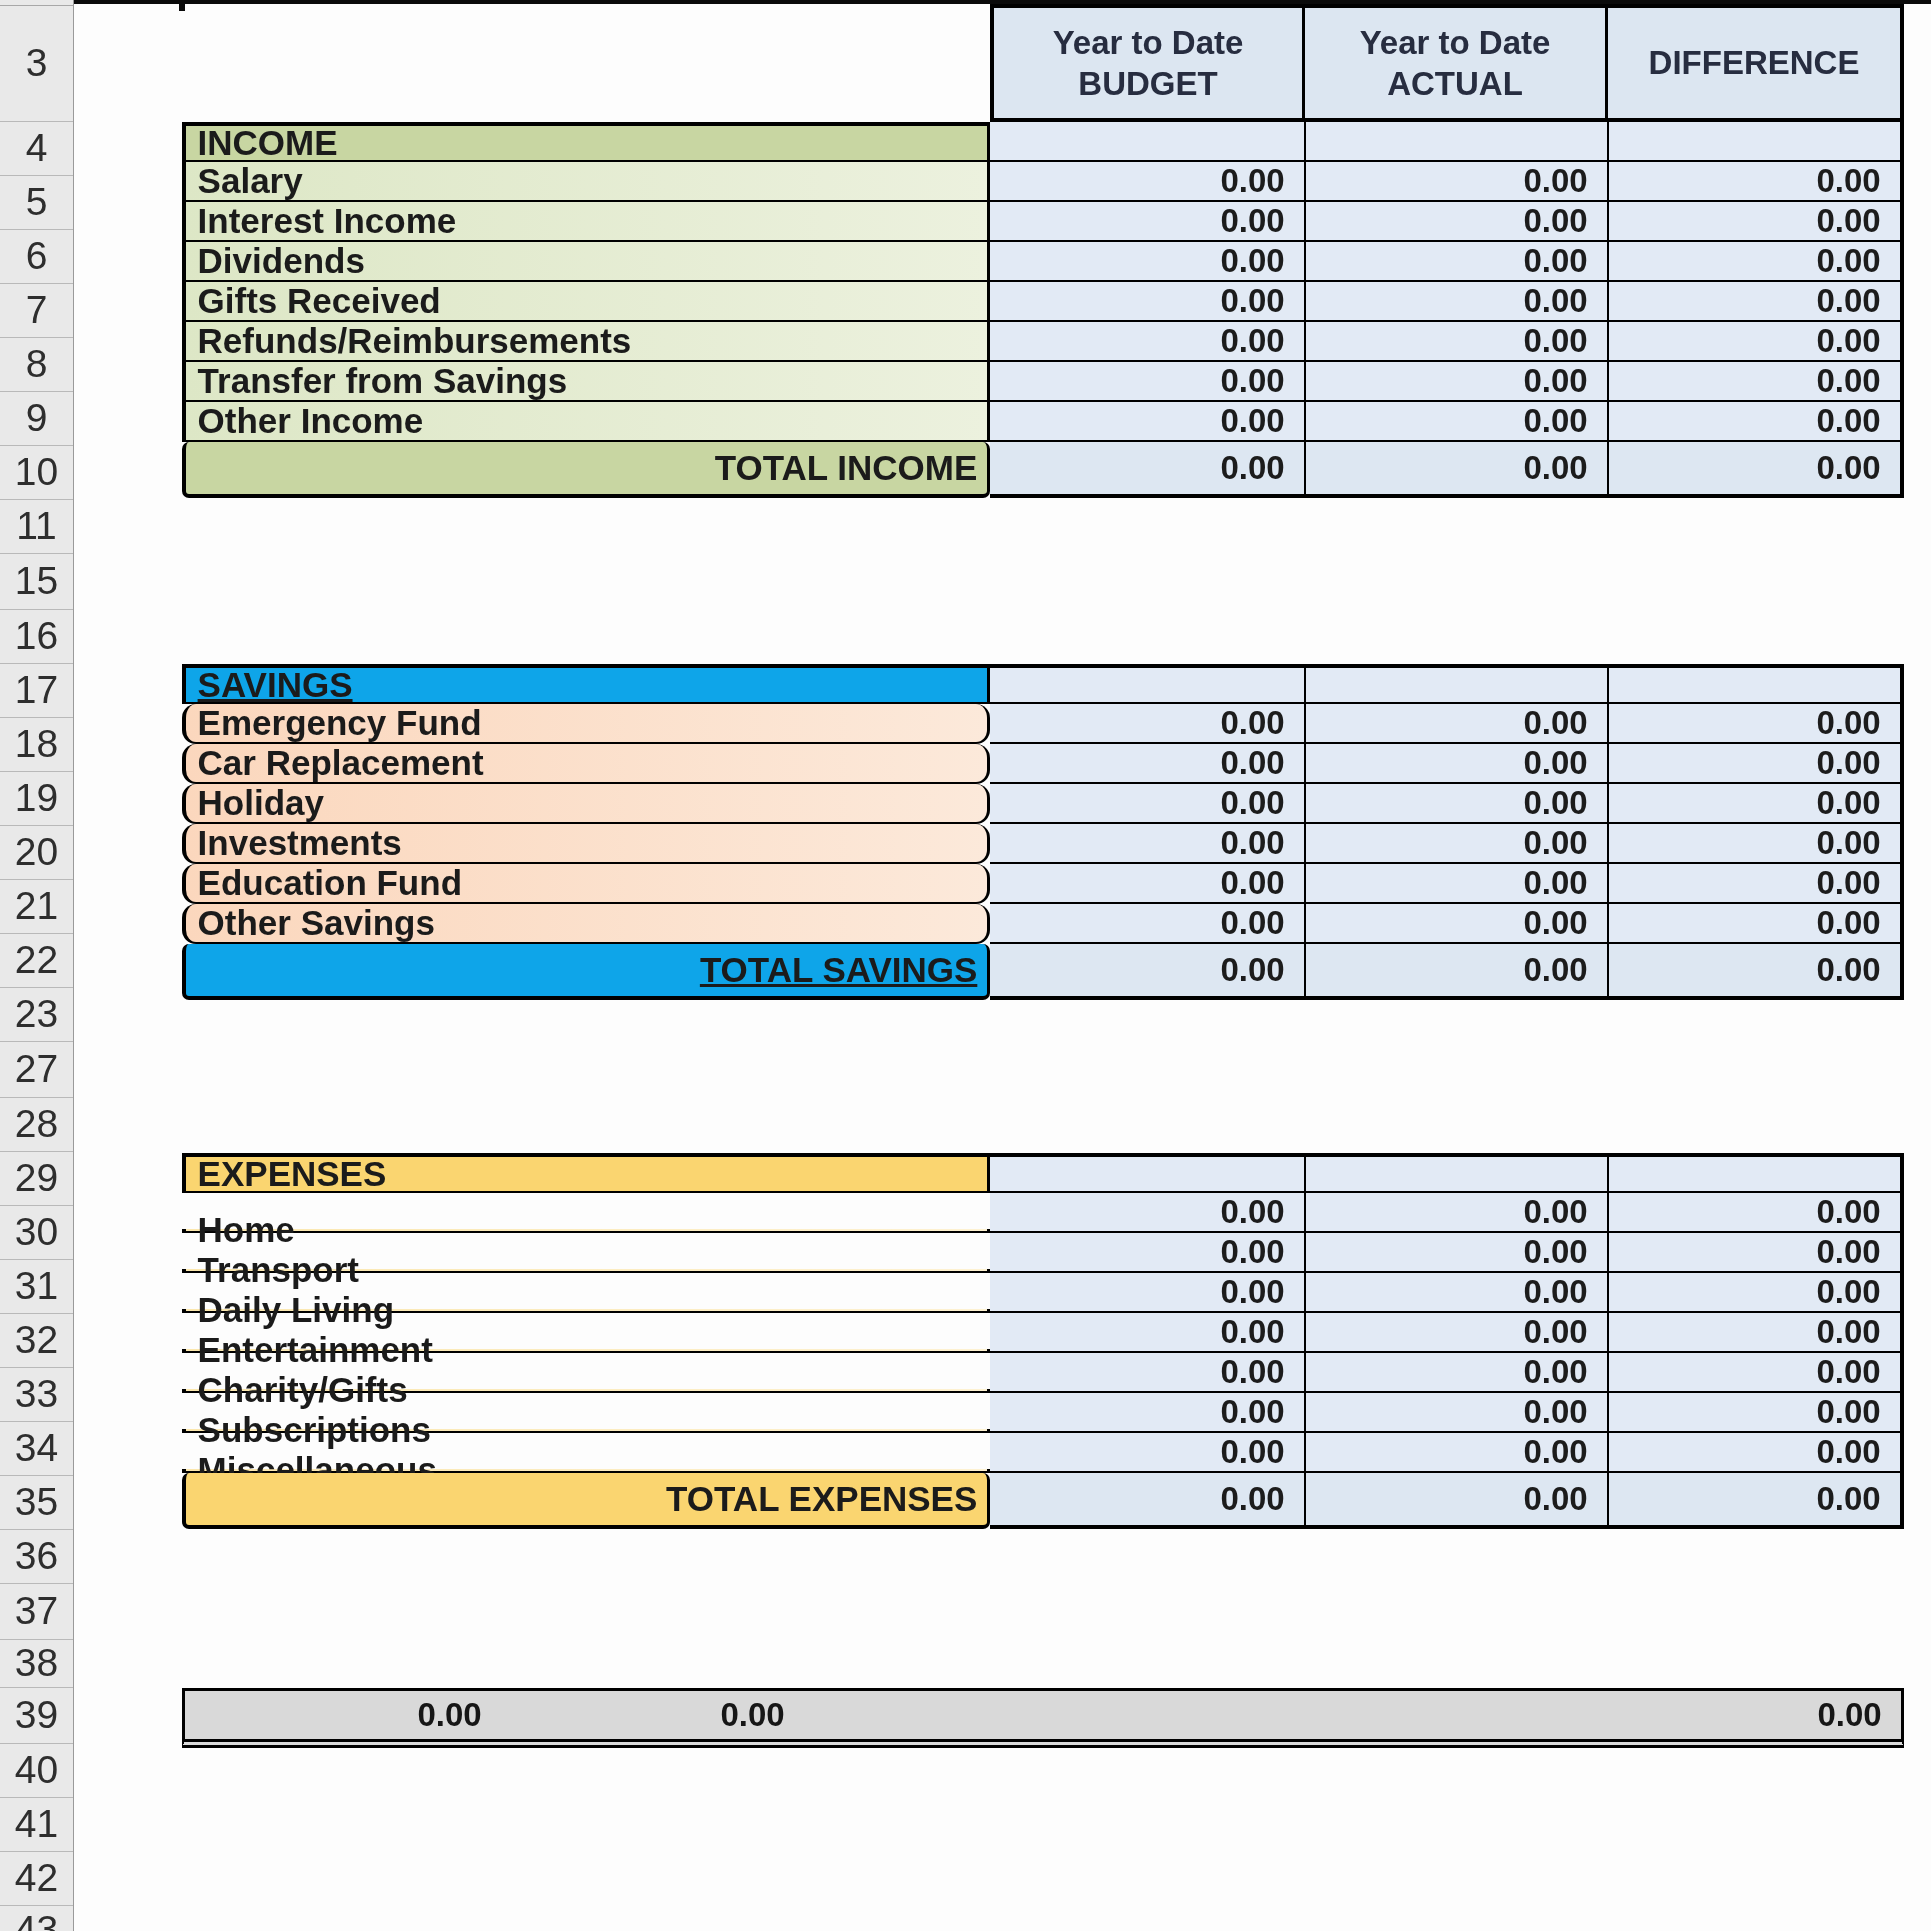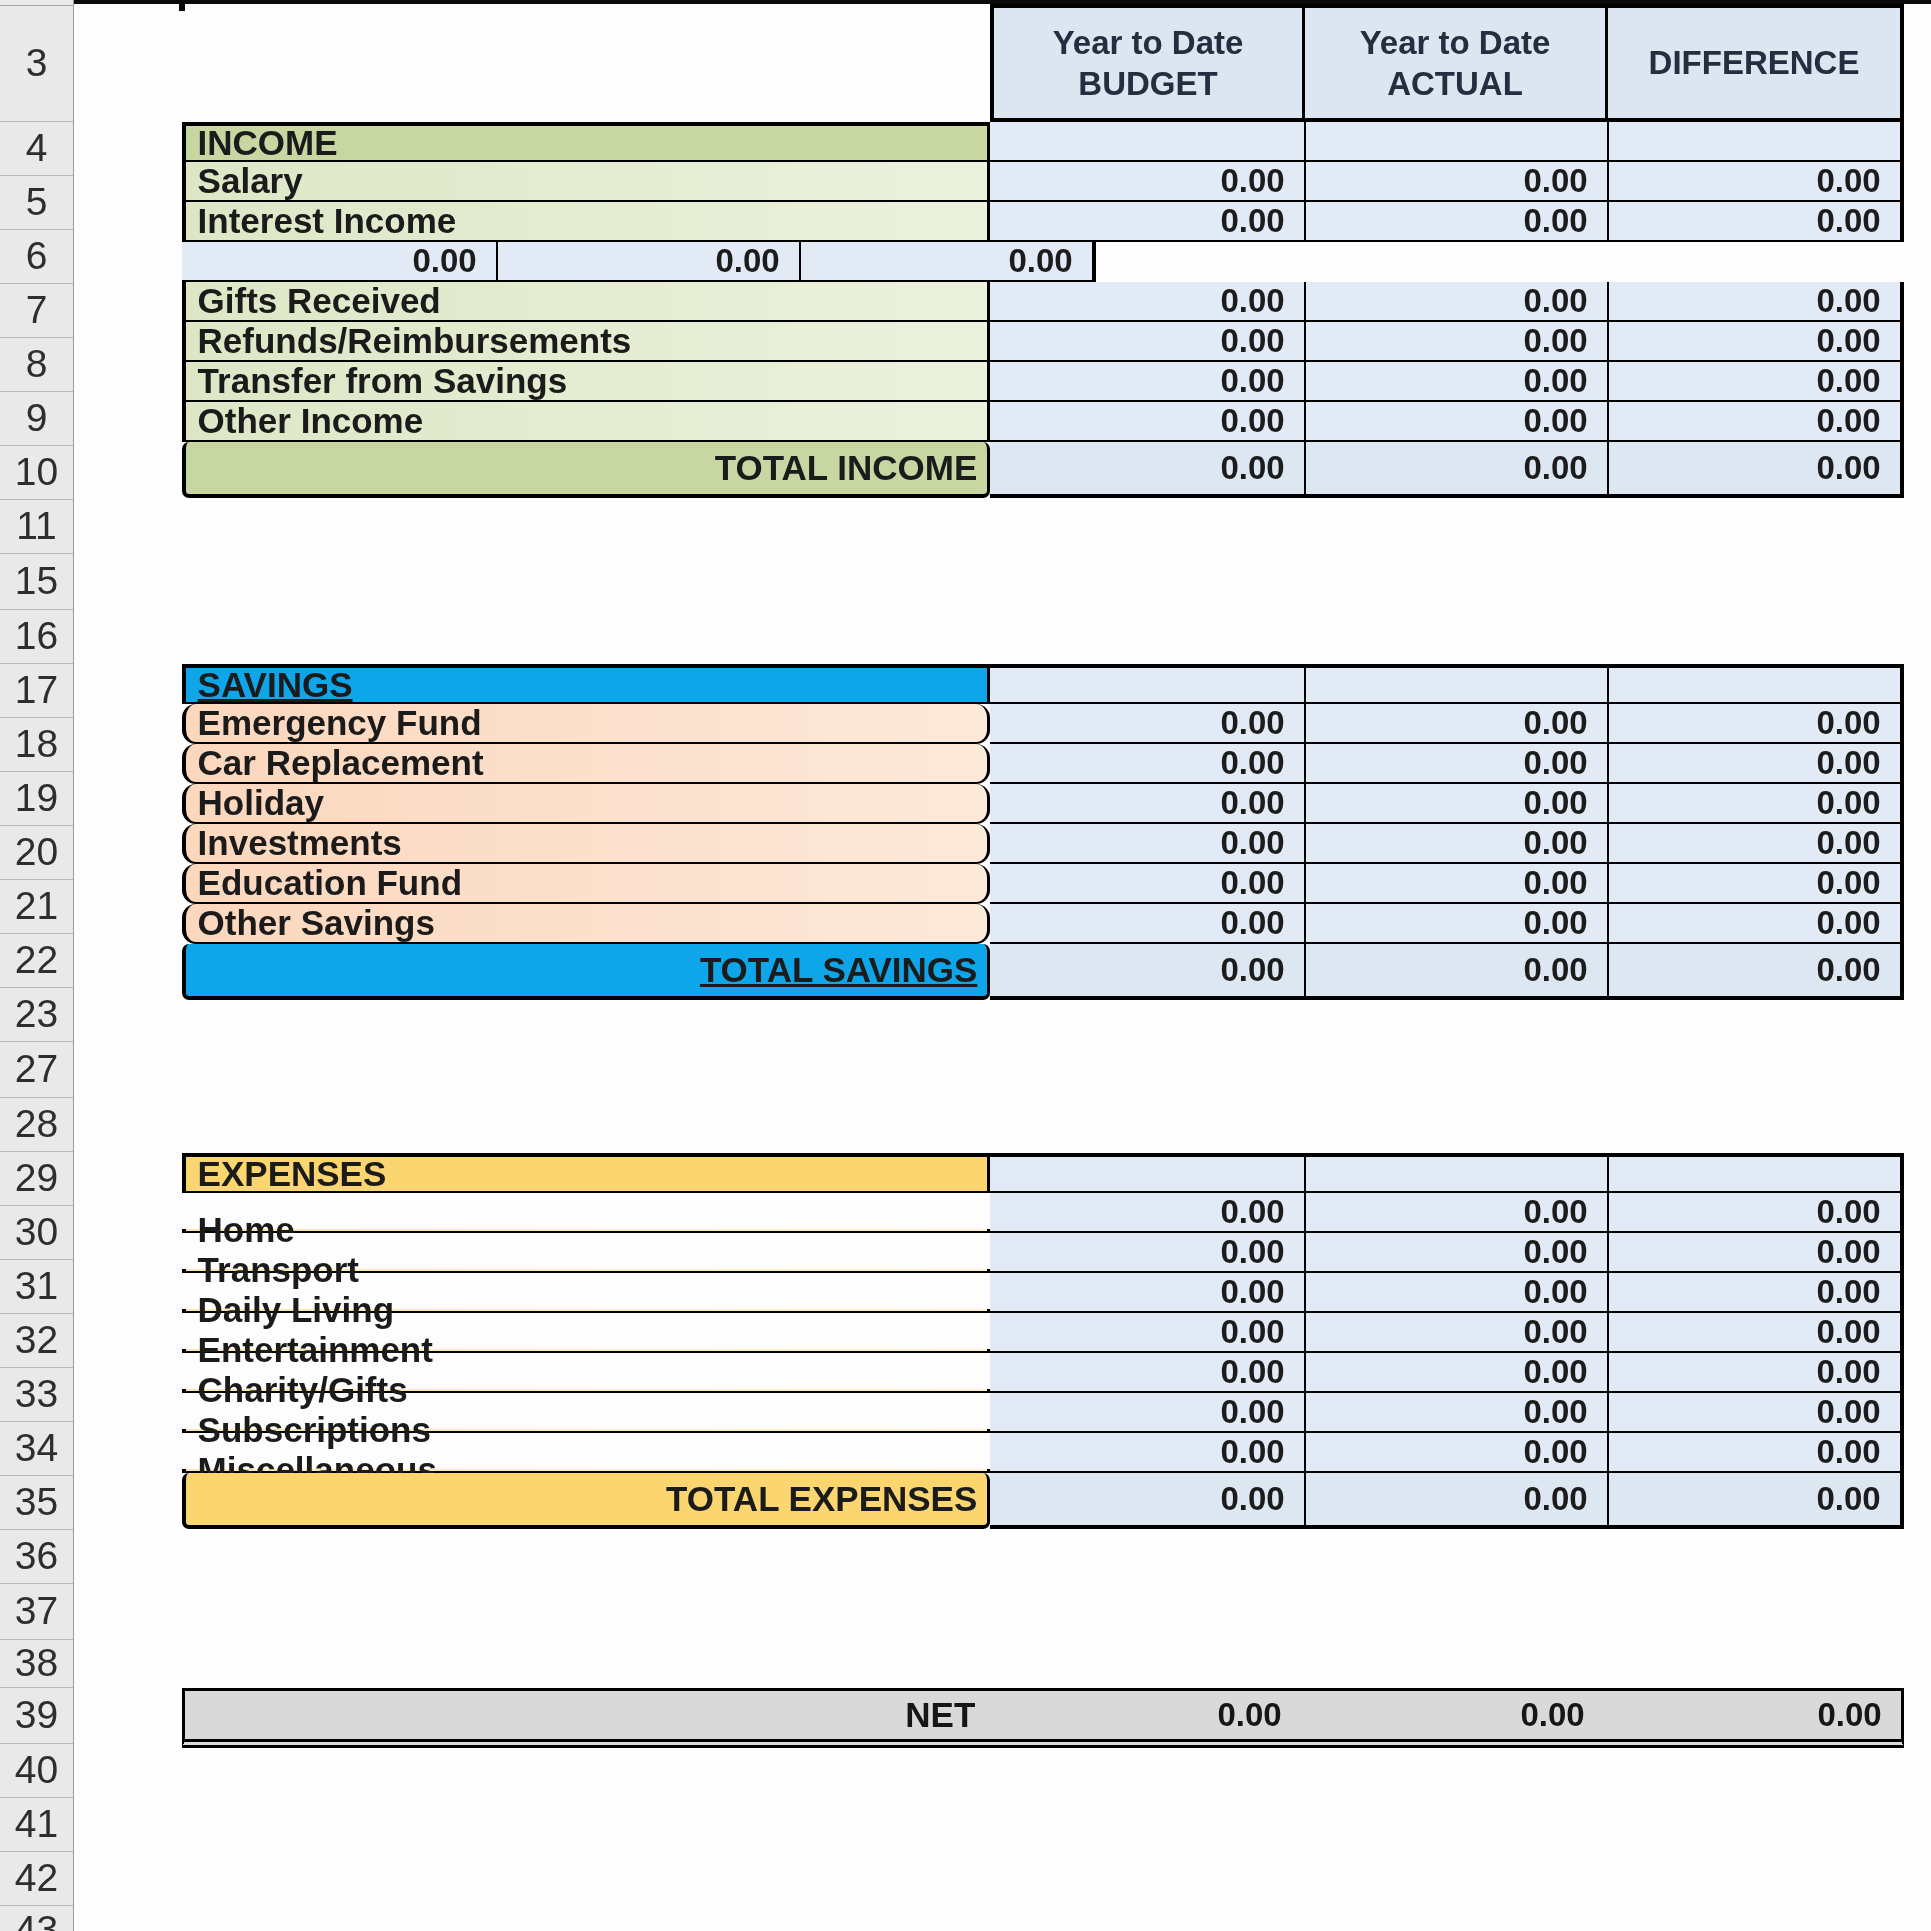--- a/index.html
+++ b/index.html
@@ -133,20 +133,21 @@
       <div class="cv v2">0.00</div>
       <div class="cv v3">0.00</div>
     </div>
     <div class="r item">
       <div class="cl">Interest Income</div>
       <div class="cv v1">0.00</div>
       <div class="cv v2">0.00</div>
       <div class="cv v3">0.00</div>
     </div>
     <div class="r item">
+      <div class="cl">Dividends</div>
       <div class="cv v1">0.00</div>
       <div class="cv v2">0.00</div>
       <div class="cv v3">0.00</div>
     </div>
     <div class="r item">
       <div class="cl">Gifts Received</div>
       <div class="cv v1">0.00</div>
       <div class="cv v2">0.00</div>
       <div class="cv v3">0.00</div>
     </div>
@@ -278,20 +279,19 @@
     </div>
     <div class="r total">
       <div class="cl">TOTAL EXPENSES</div>
       <div class="cv v1">0.00</div>
       <div class="cv v2">0.00</div>
       <div class="cv v3">0.00</div>
     </div>
   </div>
 
   <div class="net">
-    <div class="nl">NET</div>
     <div class="nv v1">0.00</div>
     <div class="nv v2">0.00</div>
     <div class="nv v3">0.00</div>
   </div>
 
 </div>
 
 
 </body></html>

